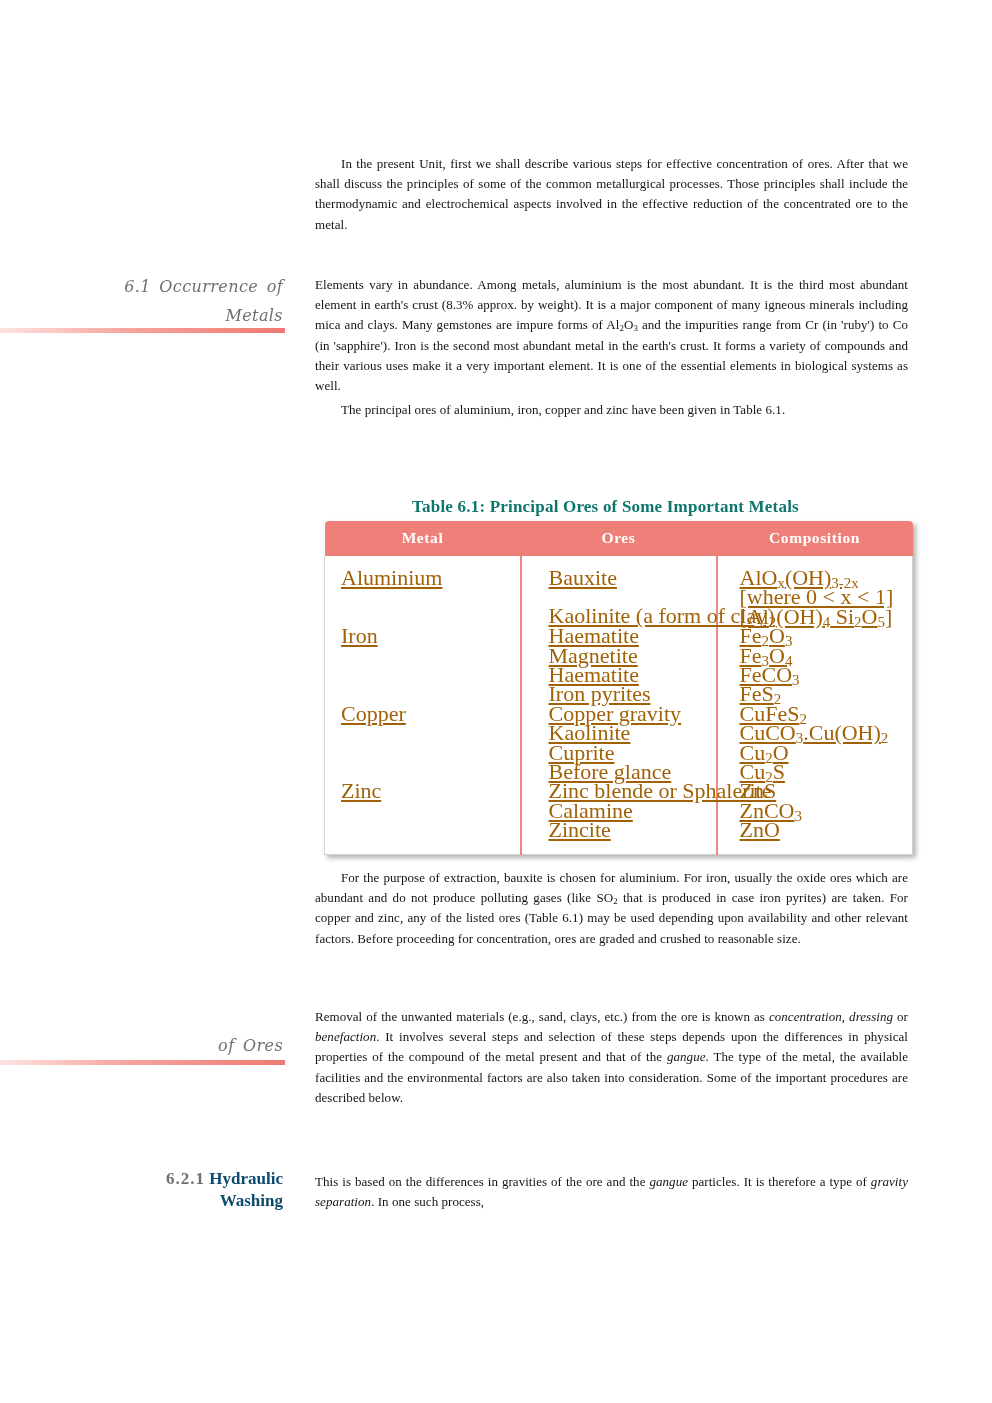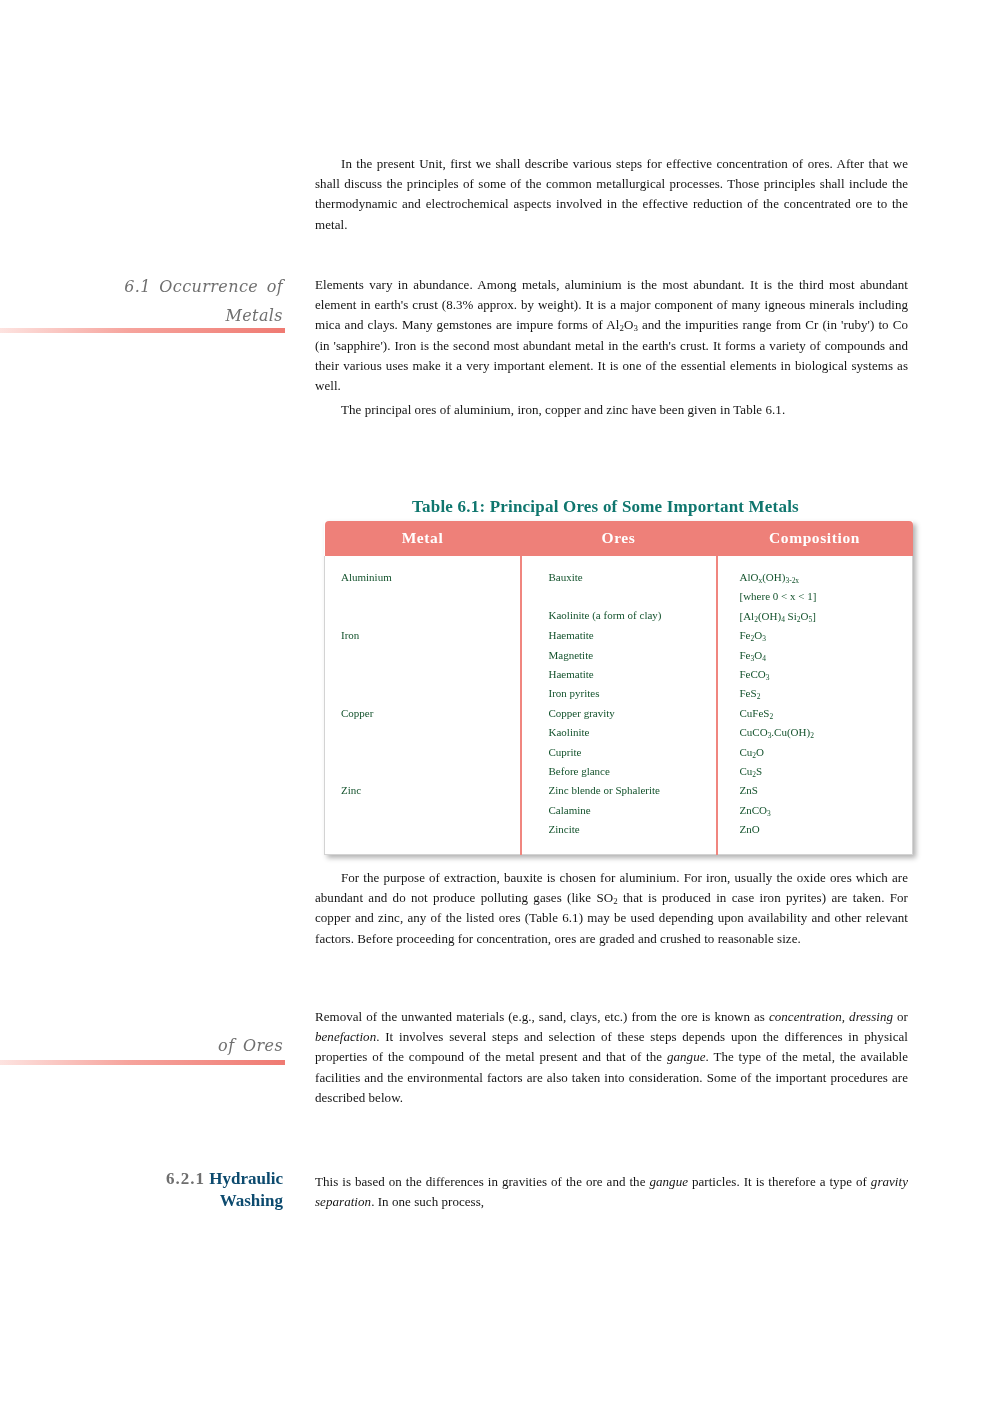--- a/index.html
+++ b/index.html
@@ -129,25 +129,26 @@
     letter-spacing: 0.6px;
     padding: 8px 0 9px 0;
     text-align: center;
     border: none;
   }
   .ore-table thead tr th:first-child { border-top-left-radius: 4px; }
   .ore-table thead tr th:last-child  { border-top-right-radius: 4px; }
 
   .ore-table tbody td {
     vertical-align: top;
-    font-size: 11px;
+    font-size: 22px;
     line-height: 19.4px;
-    color: #14532d;
+    color: #a16207;
     border: none;
     padding: 0;
+    text-decoration: underline;
   }
   .ore-table tbody tr td.c-metal {
     width: 141px;
     padding: 0 0 0 16px;
     border-right: 2px solid #f0867f;
   }
   .ore-table tbody tr td.c-ores {
     width: 278px;
     padding: 0 0 0 27px;
     border-right: 2px solid #f0867f;

